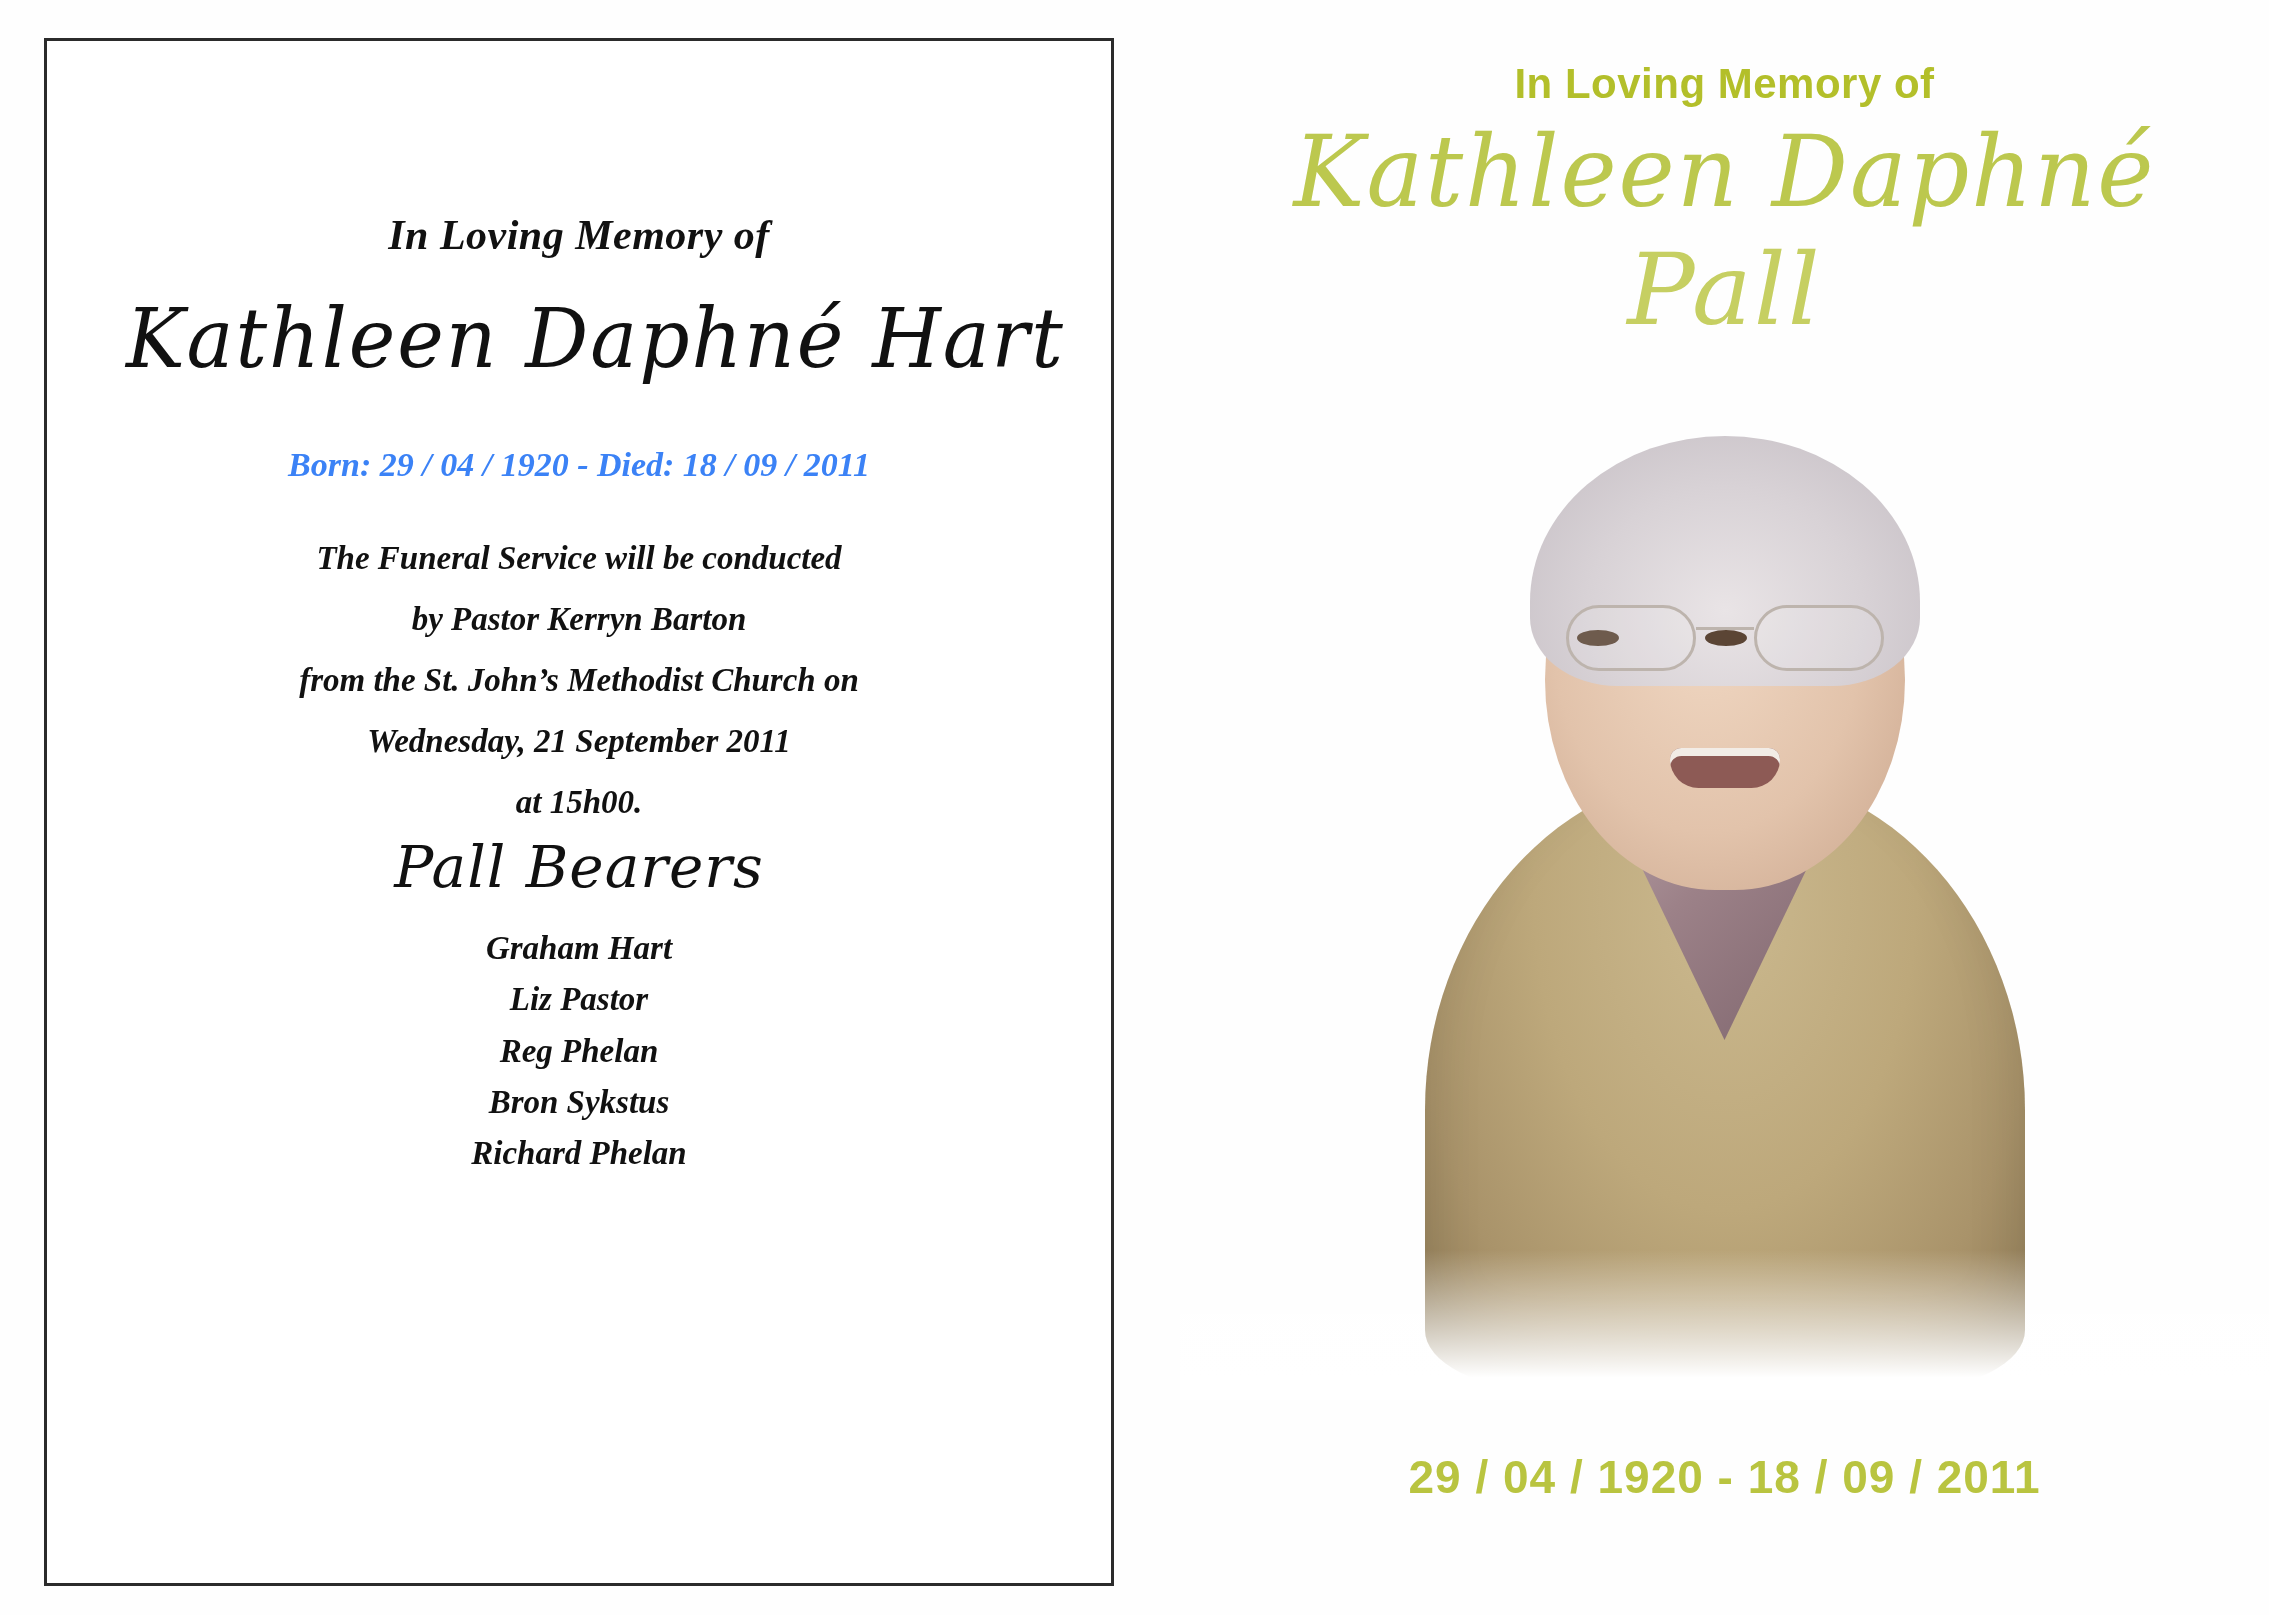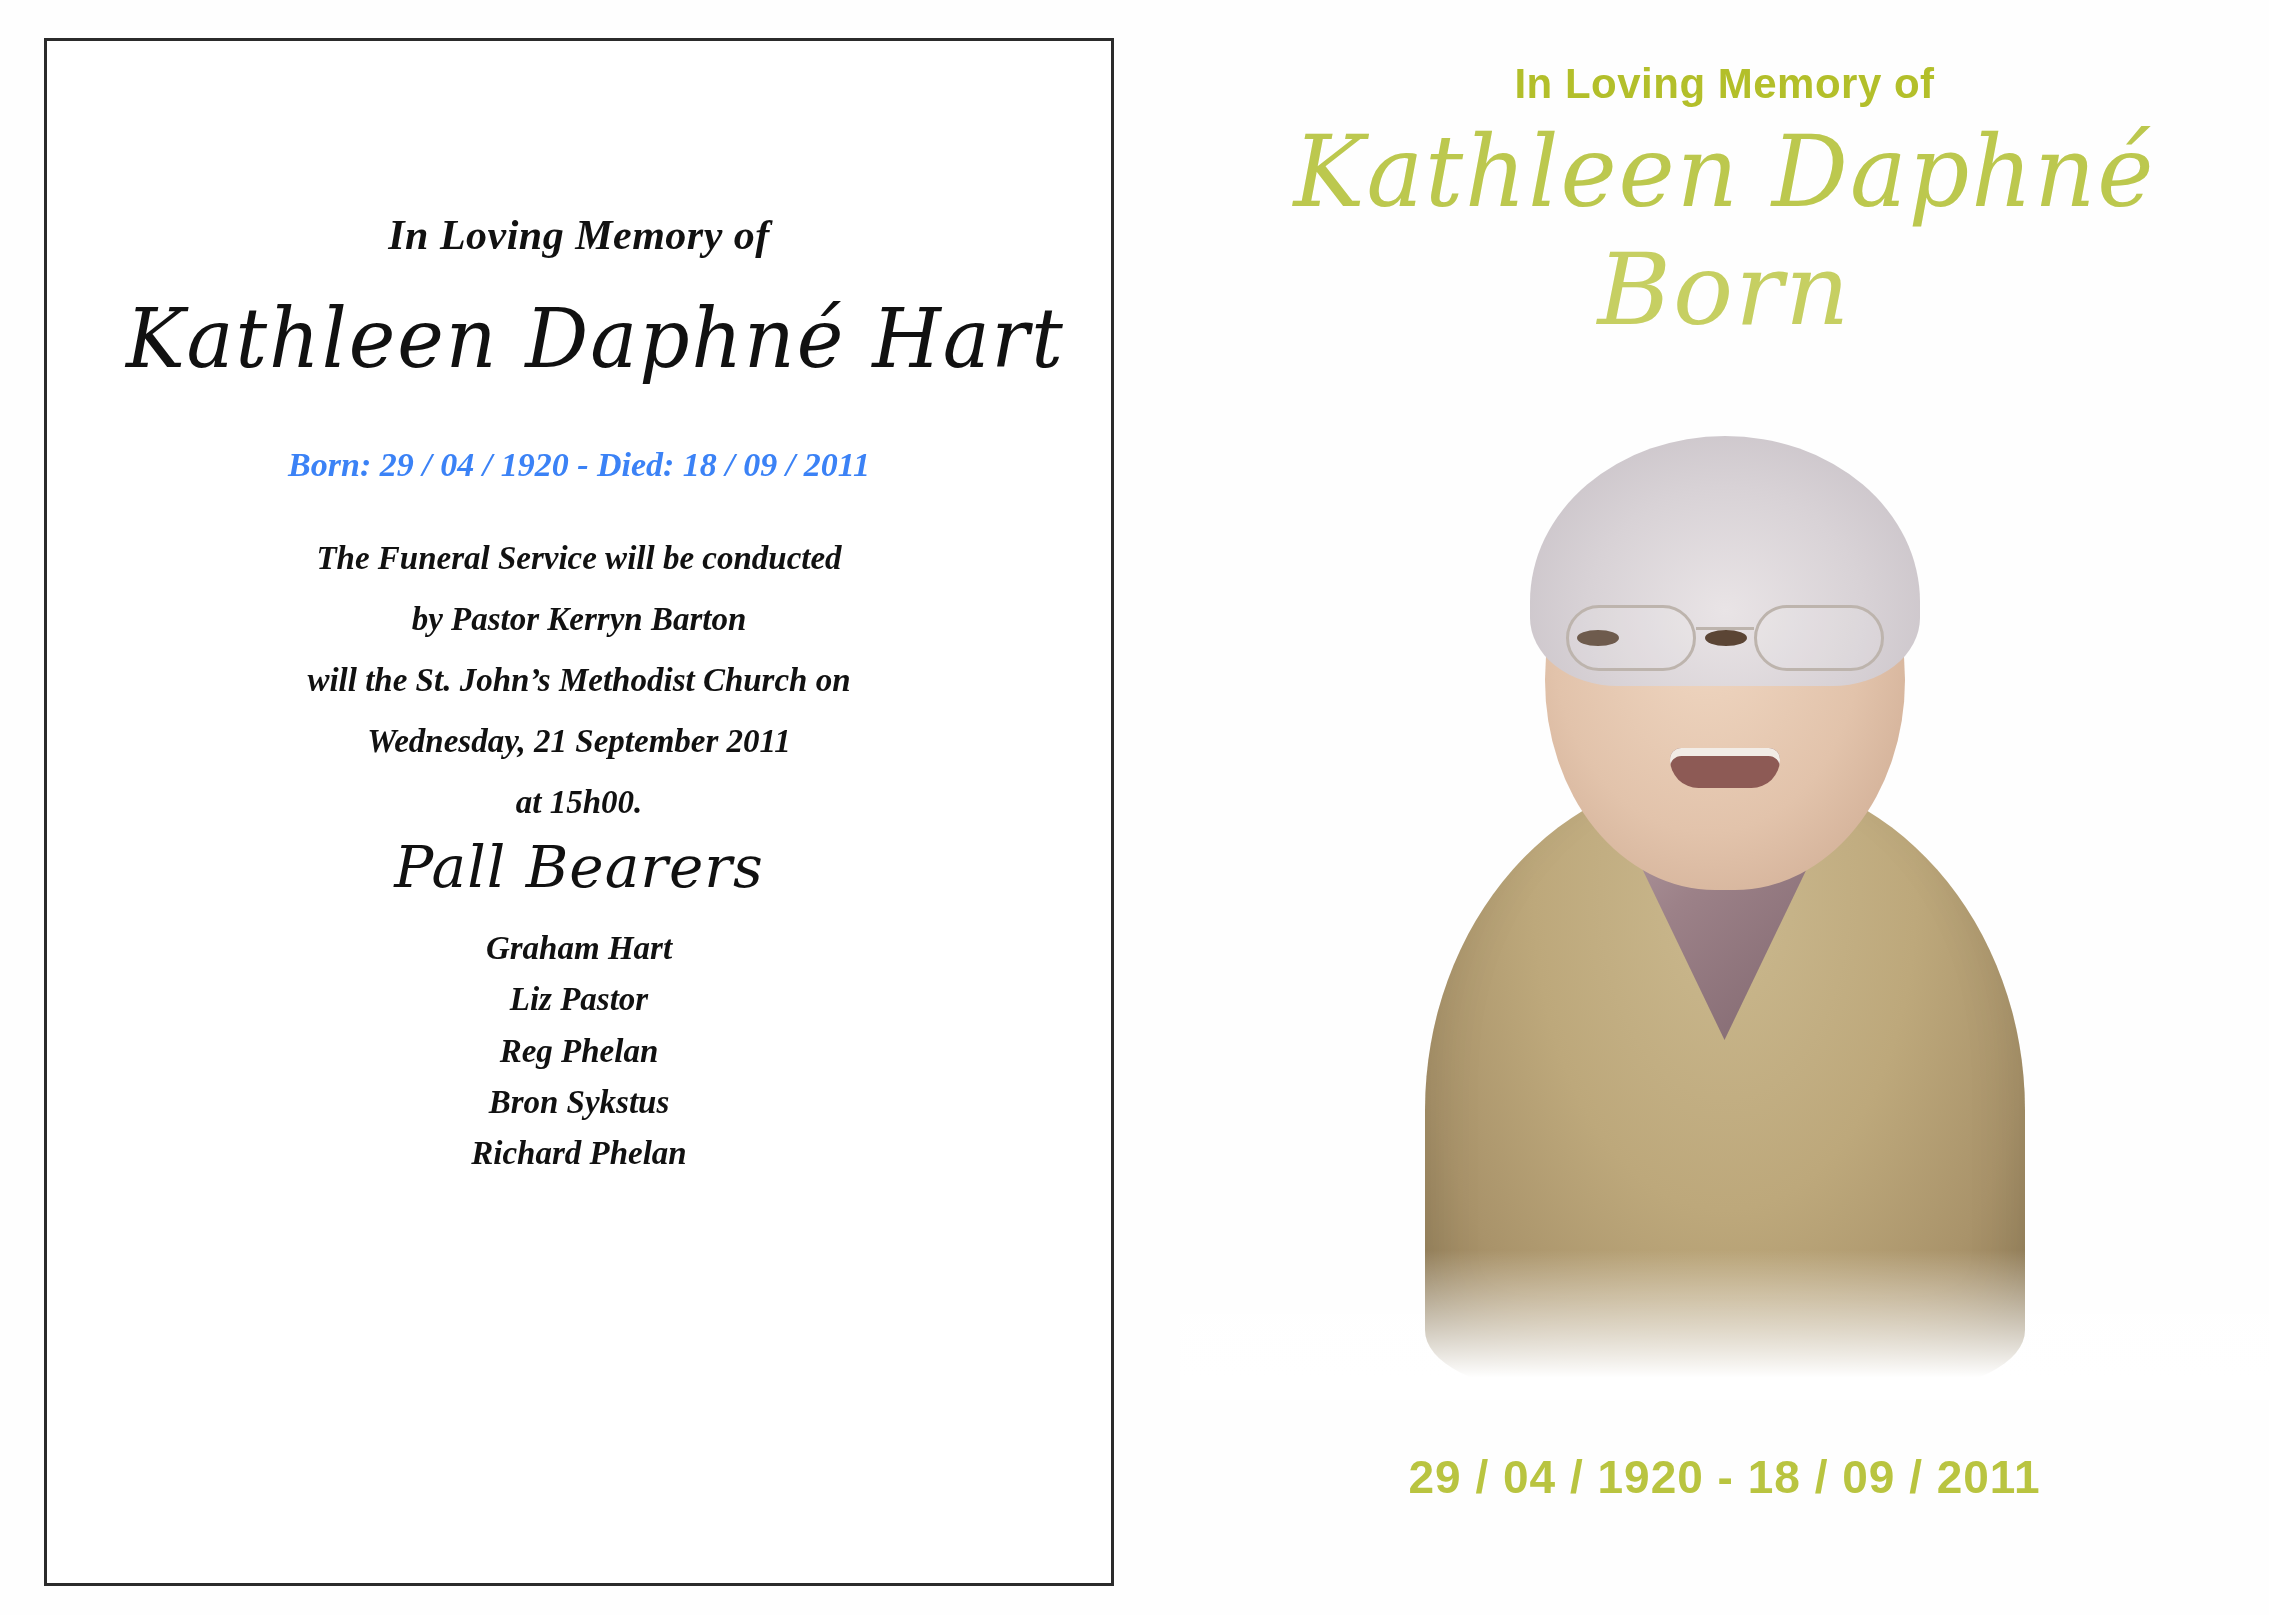--- a/index.html
+++ b/index.html
@@ -270,39 +270,39 @@
 <div class="page">
 
   <div class="left-panel">
     <div class="l-memory">In Loving Memory of</div>
     <div class="l-name">Kathleen Daphné Hart</div>
     <div class="l-dates">Born:  29 / 04 / 1920   -   Died:  18 / 09 / 2011</div>
 
     <div class="l-service">
       <div>The Funeral Service will be conducted</div>
       <div>by Pastor Kerryn Barton</div>
-      <div>will the St. John’s Methodist Church on</div>
+      <div>from the St. John’s Methodist Church on</div>
       <div>Wednesday, 21 September 2011</div>
       <div>at 15h00.</div>
     </div>
 
     <div class="l-pall-title">Pall Bearers</div>
     <div class="l-pall-list">
       <div>Graham Hart</div>
       <div>Liz Pastor</div>
       <div>Reg Phelan</div>
       <div>Bron Sykstus</div>
       <div>Richard Phelan</div>
     </div>
   </div>
 
   <div class="right-panel">
     <div class="r-memory">In Loving Memory of</div>
     <div class="r-name-1">Kathleen Daphné</div>
-    <div class="r-name-2">Born</div>
+    <div class="r-name-2">Pall</div>
 
     <div class="portrait-wrap">
       <div class="portrait">
         <div class="p-body"></div>
         <div class="p-collar"></div>
         <div class="p-neck"></div>
         <div class="p-head"></div>
         <div class="p-hair"></div>
         <div class="p-eye left"></div>
         <div class="p-eye right"></div>

